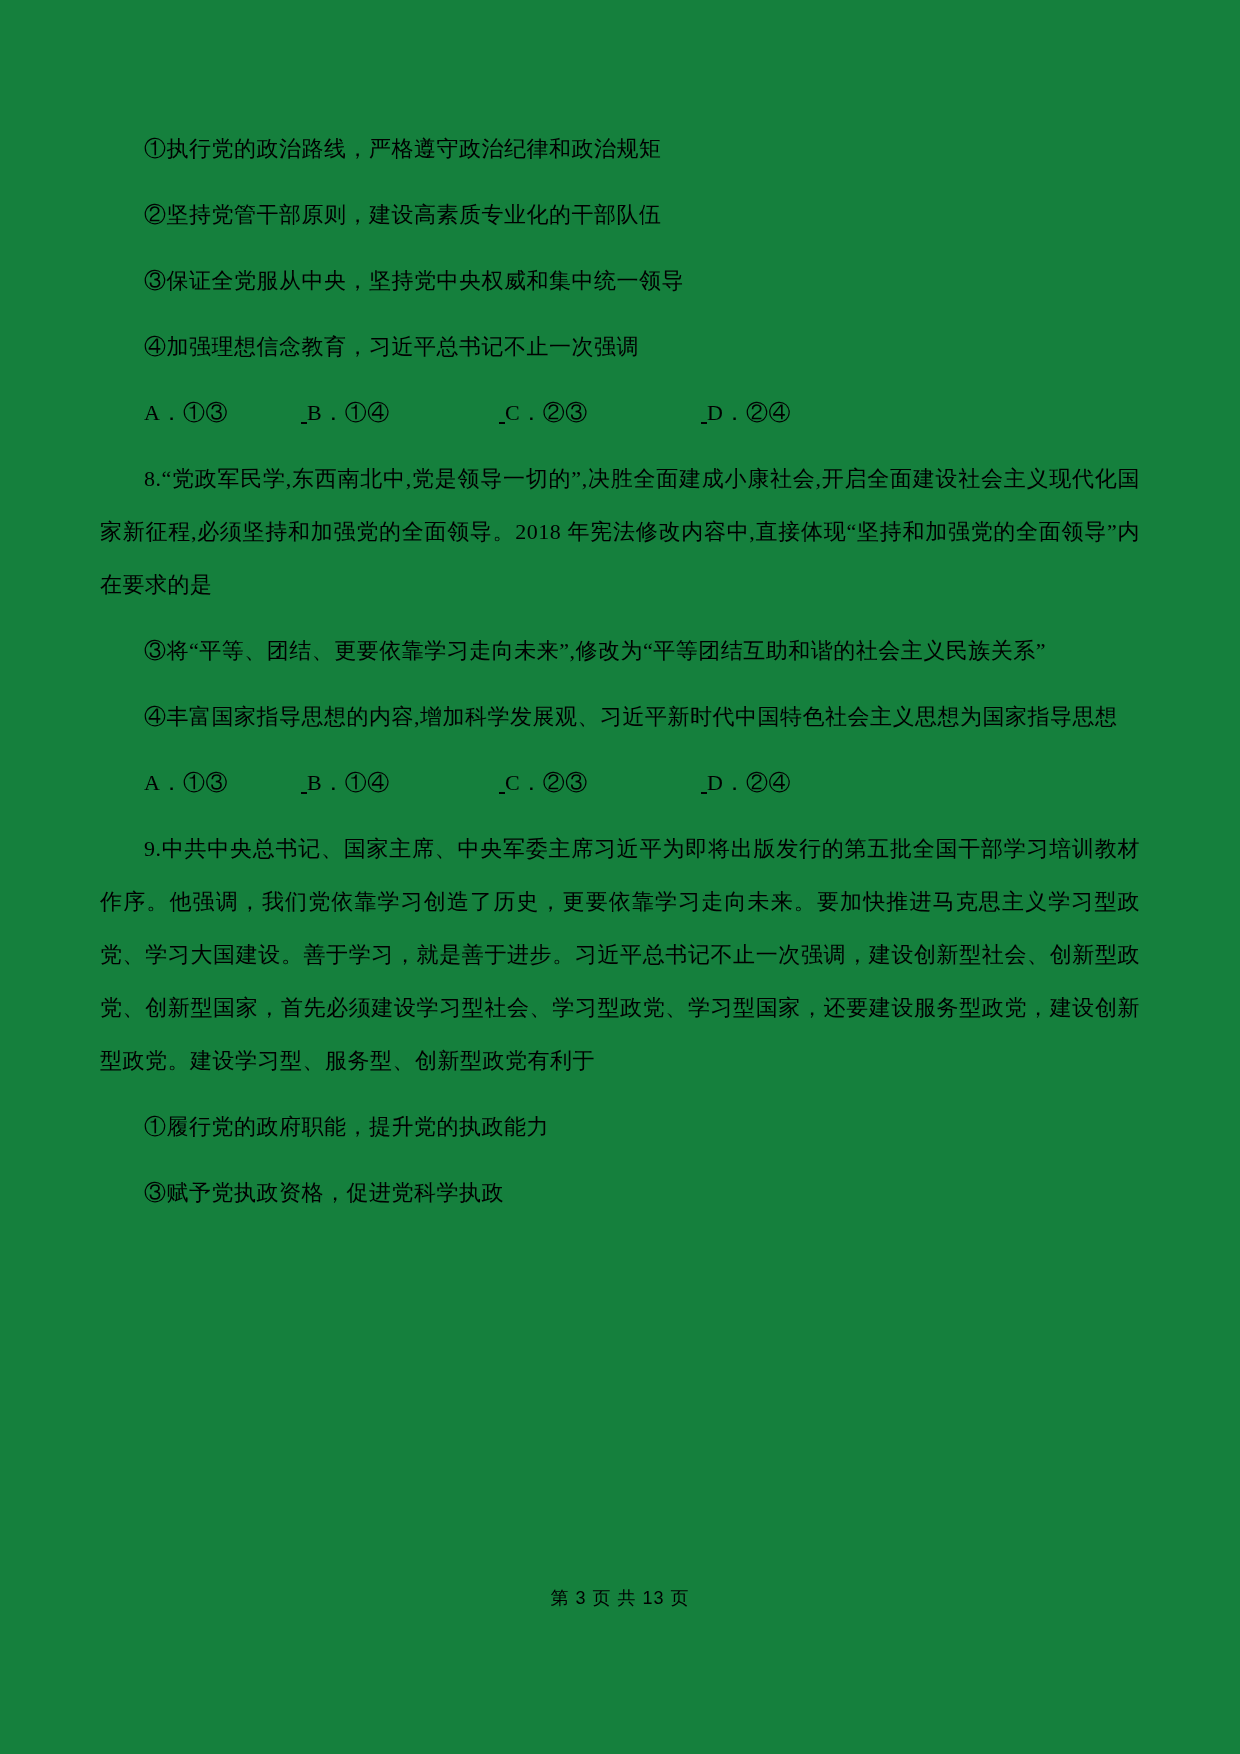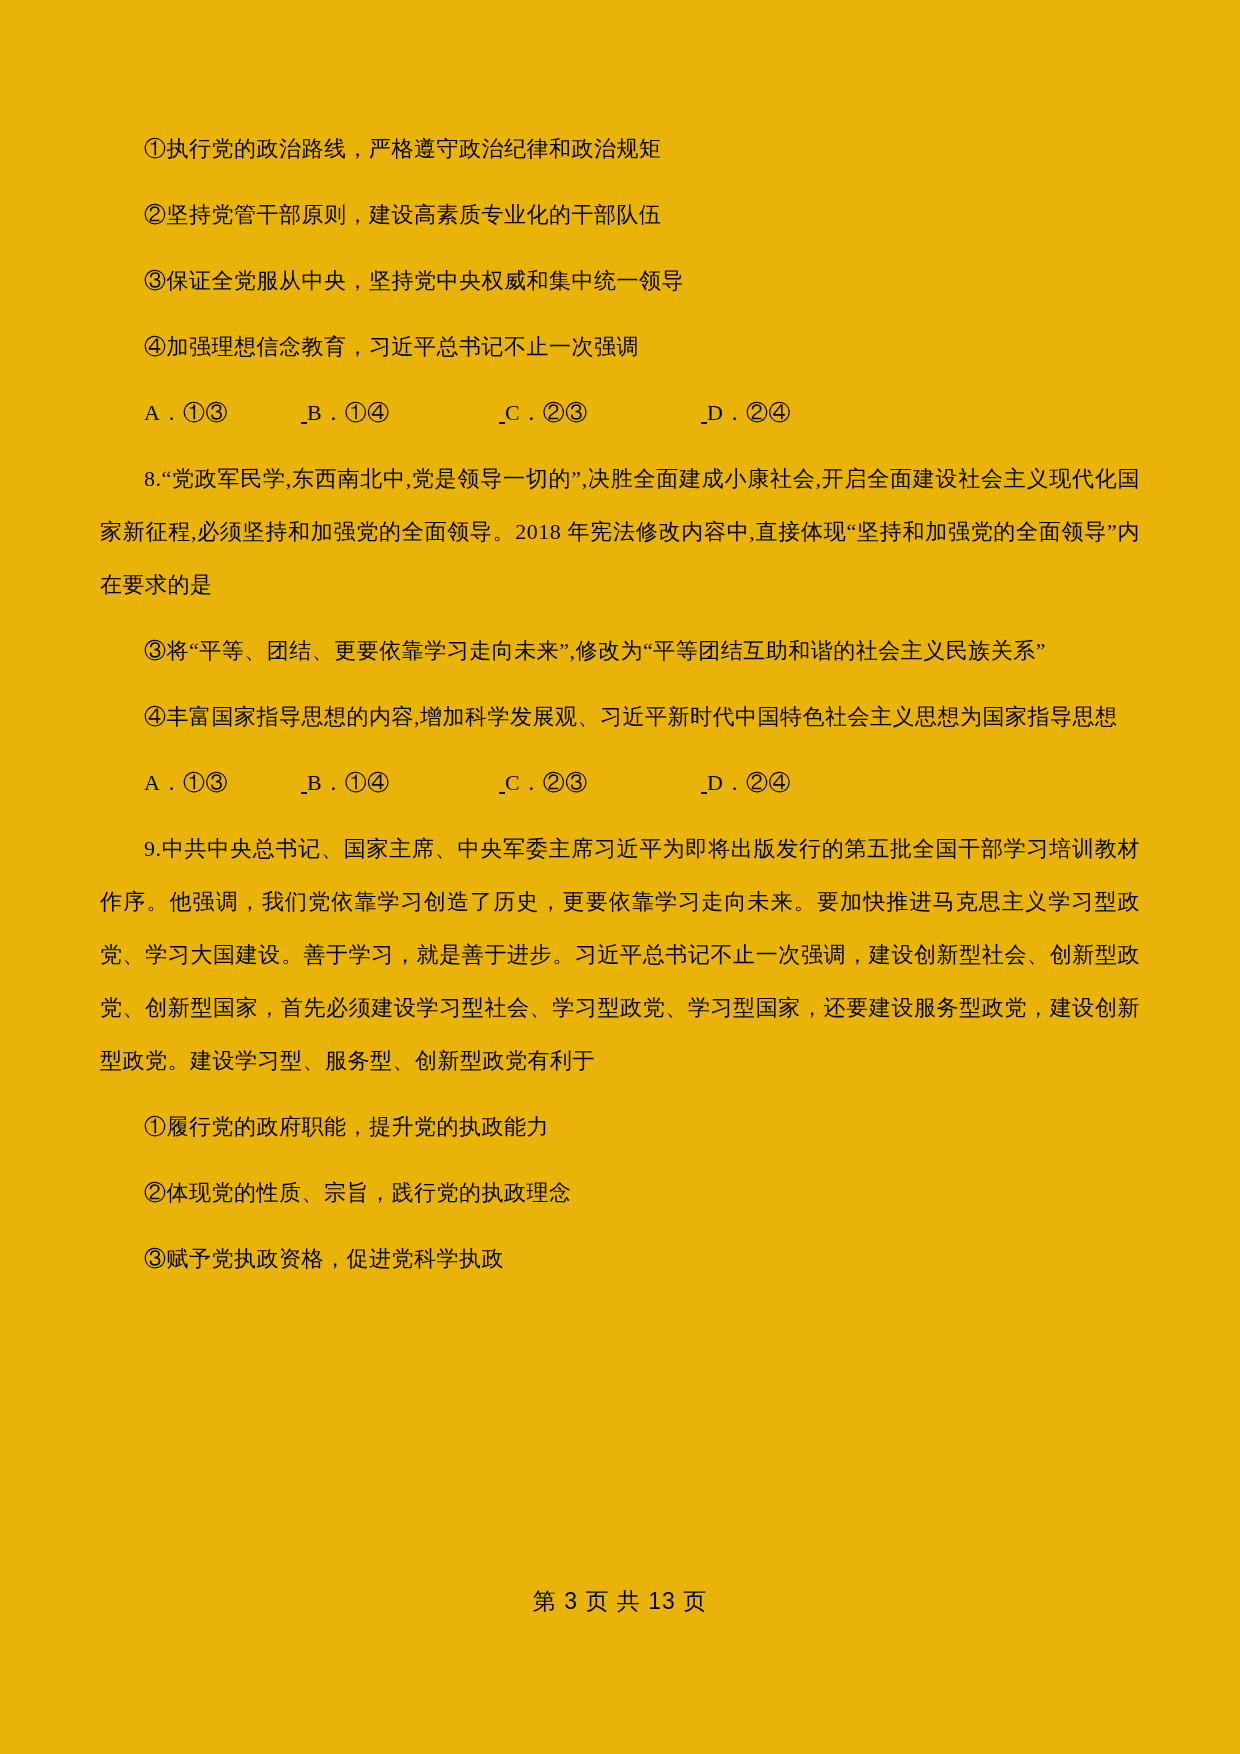--- a/index.html
+++ b/index.html
@@ -1,21 +1,21 @@
 <!DOCTYPE html>
 <html lang="zh"><head>
 <meta charset="utf-8">
 <style>
   html, body { margin: 0; padding: 0; background: #ffffff; }
   .page {
     position: relative;
     width: 1240px;
     height: 1754px;
     margin: 0 auto;
-    background: #eab308;
+    background: #15803d;
     color: #000000;
     font-family: "Liberation Serif", "DejaVu Serif", serif;
     font-size: 22px;
     box-sizing: border-box;
     padding: 122px 100px 0 100px;
     overflow: hidden;
   }
   .page p {
     margin: 0 0 13px 0;
     line-height: 53px;
@@ -36,21 +36,21 @@
   .choice-b { width: 192px; }
   .choice-c { width: 196px; }
   .choice-d { width: auto; }
   .footer {
     position: absolute;
     top: 1586px;
     left: 0;
     width: 100%;
     text-align: center;
     font-family: "Liberation Sans", "DejaVu Sans", sans-serif;
-    font-size: 23px;
+    font-size: 18px;
     color: #000000;
     letter-spacing: 1px;
   }
 </style>
 </head>
 <body>
 
 <div class="page">
 
   <section>
@@ -74,19 +74,18 @@
       <span class="choice choice-a">A．①③</span>
       <span class="choice choice-b">B．①④</span>
       <span class="choice choice-c">C．②③</span>
       <span class="choice choice-d">D．②④</span>
     </p>
   </section>
 
   <section>
     <p>9.中共中央总书记、国家主席、中央军委主席习近平为即将出版发行的第五批全国干部学习培训教材作序。他强调，我们党依靠学习创造了历史，更要依靠学习走向未来。要加快推进马克思主义学习型政党、学习大国建设。善于学习，就是善于进步。习近平总书记不止一次强调，建设创新型社会、创新型政党、创新型国家，首先必须建设学习型社会、学习型政党、学习型国家，还要建设服务型政党，建设创新型政党。建设学习型、服务型、创新型政党有利于</p>
     <p>①履行党的政府职能，提升党的执政能力</p>
-    <p>②体现党的性质、宗旨，践行党的执政理念</p>
     <p>③赋予党执政资格，促进党科学执政</p>
   </section>
 
   <div class="footer">第 3 页 共 13 页</div>
 
 </div>
 
 </body></html>

